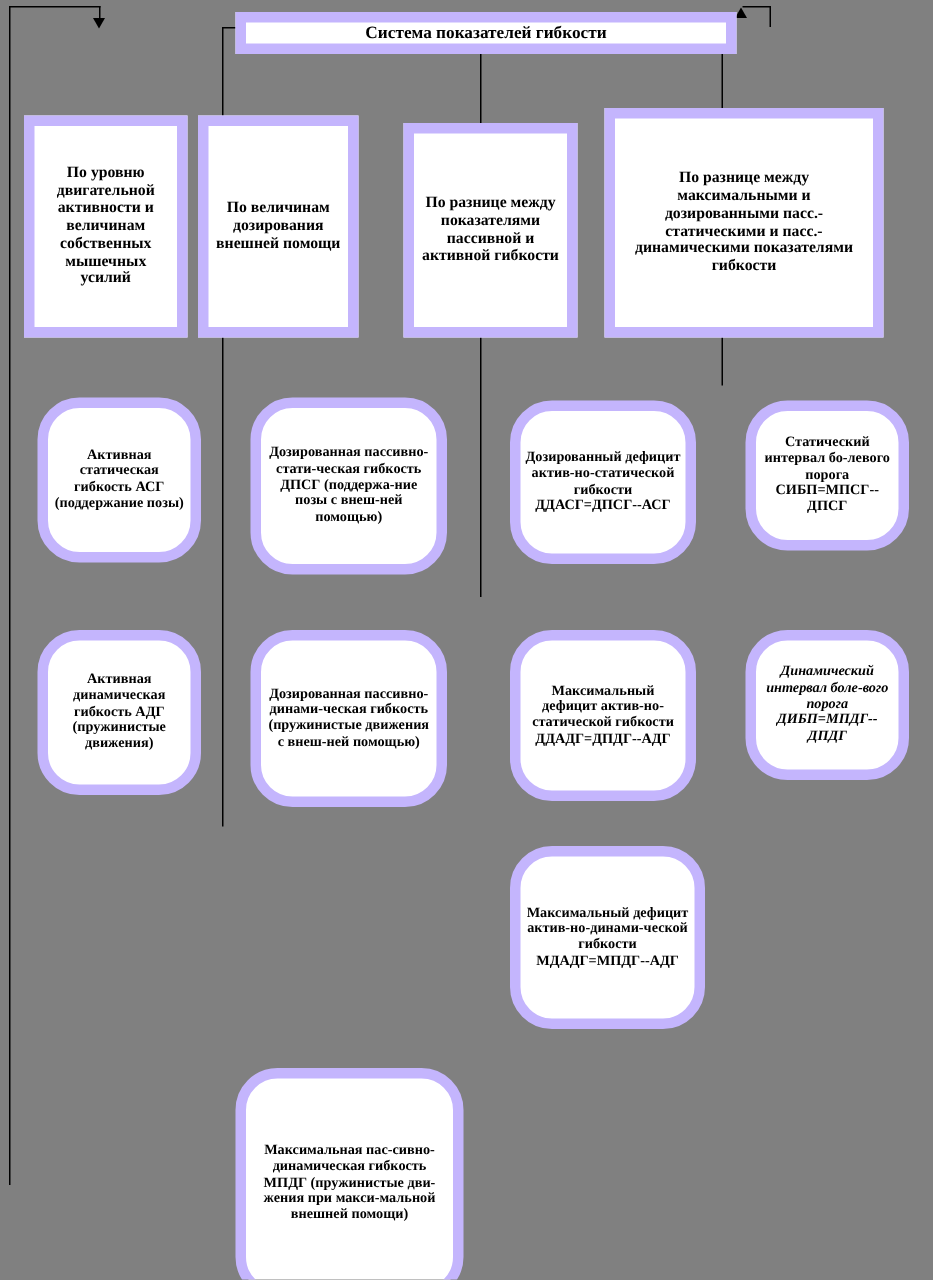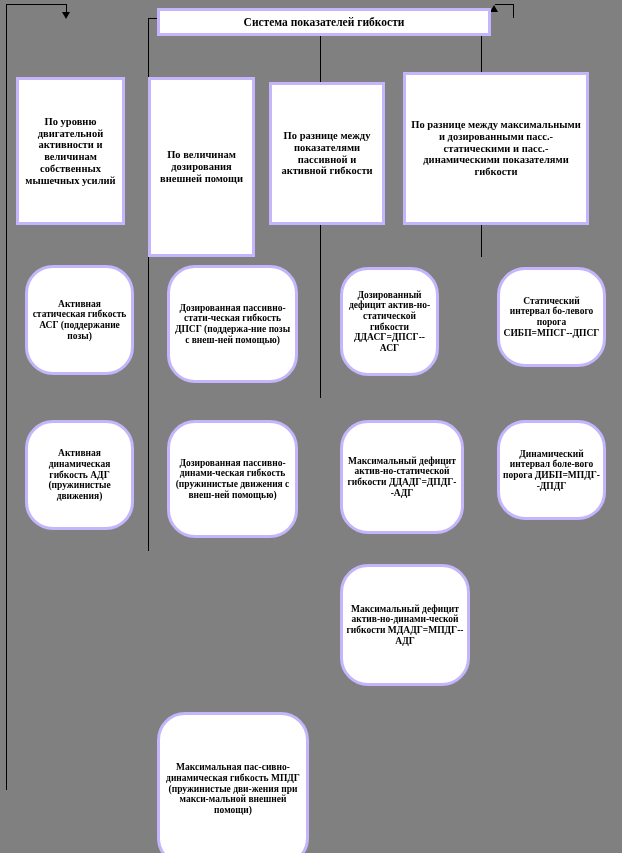--- a/index.html
+++ b/index.html
@@ -14,21 +14,21 @@
     overflow: hidden;
   }
   #diagram {
     position: relative;
     width: 622px;
     height: 853px;
   }
   .box {
     position: absolute;
     background: #ffffff;
-    border: 3px solid #c4b5fd;
+    border: 7px solid #c4b5fd;
     box-sizing: border-box;
     font-weight: bold;
     text-align: center;
     line-height: 1.12;
     color: #000000;
     display: flex;
     align-items: center;
     justify-content: center;
     padding: 2px 3px;
   }
@@ -93,21 +93,21 @@
   <div class="arrow-up" style="left:490px; top:5px;"></div>
   <div class="arrow-up" style="left:477px; top:18px;"></div>
 
   <div class="box title-box" style="left:157px; top:8px; width:334px; height:28px;">
     <span>Система показателей гибкости</span>
   </div>
 
   <div class="box crit-box" style="left:16px; top:77px; width:109px; height:148px;">
     <span>По уровню двигательной активности и величинам собственных мышечных усилий</span>
   </div>
-  <div class="box crit-box" style="left:148px; top:77px; width:107px; height:180px;align-items:center;">
+  <div class="box crit-box" style="left:132px; top:77px; width:107px; height:148px;align-items:center;">
     <span>По величинам дозирования внешней помощи</span>
   </div>
   <div class="box crit-box" style="left:269px; top:82px; width:116px; height:143px;align-items:center;">
     <span>По разнице между показателями пассивной и активной гибкости</span>
   </div>
   <div class="box crit-box" style="left:403px; top:72px; width:186px; height:153px;">
     <span>По разнице между максимальными и дозированными пасс.-статическими и пасс.-динамическими показателями гибкости</span>
   </div>
 
   <div class="box item-box" style="left:25px; top:265px; width:109px; height:110px;">
@@ -120,30 +120,30 @@
   <div class="box item-box" style="left:167px; top:420px; width:131px; height:118px;">
     <span>Дозированная пассивно-динами-ческая гибкость (пружинистые движения с внеш-ней помощью)</span>
   </div>
   <div class="box item-box" style="left:167px; top:265px; width:131px; height:118px;">
     <span>Дозированная пассивно-стати-ческая гибкость ДПСГ (поддержа-ние позы с внеш-ней помощью)</span>
   </div>
   <div class="box item-box" style="left:157px; top:712px; width:152px; height:154px;">
     <span>Максимальная пас-сивно-динамическая гибкость МПДГ (пружинистые дви-жения при макси-мальной внешней помощи)</span>
   </div>
 
-  <div class="box item-box" style="left:340px; top:267px; width:99px; height:109px;">
+  <div class="box item-box" style="left:340px; top:267px; width:124px; height:109px;">
     <span>Дозированный дефицит актив-но-статической гибкости ДДАСГ=ДПСГ--АСГ</span>
   </div>
   <div class="box item-box" style="left:340px; top:420px; width:124px; height:114px;">
     <span>Максимальный дефицит актив-но-статической гибкости ДДАДГ=ДПДГ--АДГ</span>
   </div>
   <div class="box item-box" style="left:340px; top:564px; width:130px; height:122px;">
     <span>Максимальный дефицит актив-но-динами-ческой гибкости МДАДГ=МПДГ--АДГ</span>
   </div>
 
   <div class="box item-box" style="left:497px; top:267px; width:109px; height:100px;">
     <span>Статический интервал бо-левого порога СИБП=МПСГ--ДПСГ</span>
   </div>
-  <div class="box item-box" style="left:497px; top:420px; width:109px; height:100px;">
+  <div class="box item-box" style="left:497px; top:420px; width:109px; height:100px;font-style:italic;">
     <span>Динамический интервал боле-вого порога ДИБП=МПДГ--ДПДГ</span>
   </div>
 
 </div>
 
 </body></html>

